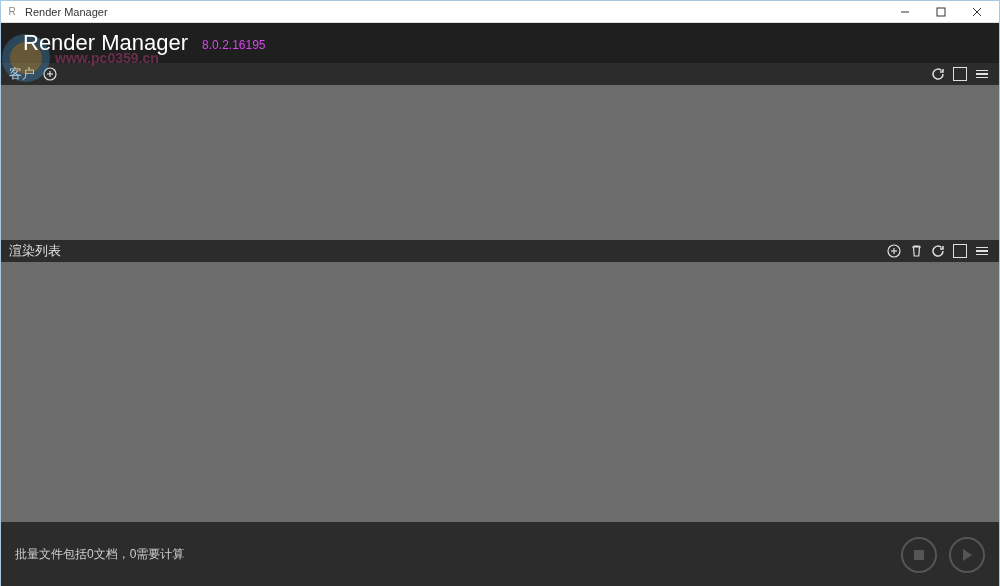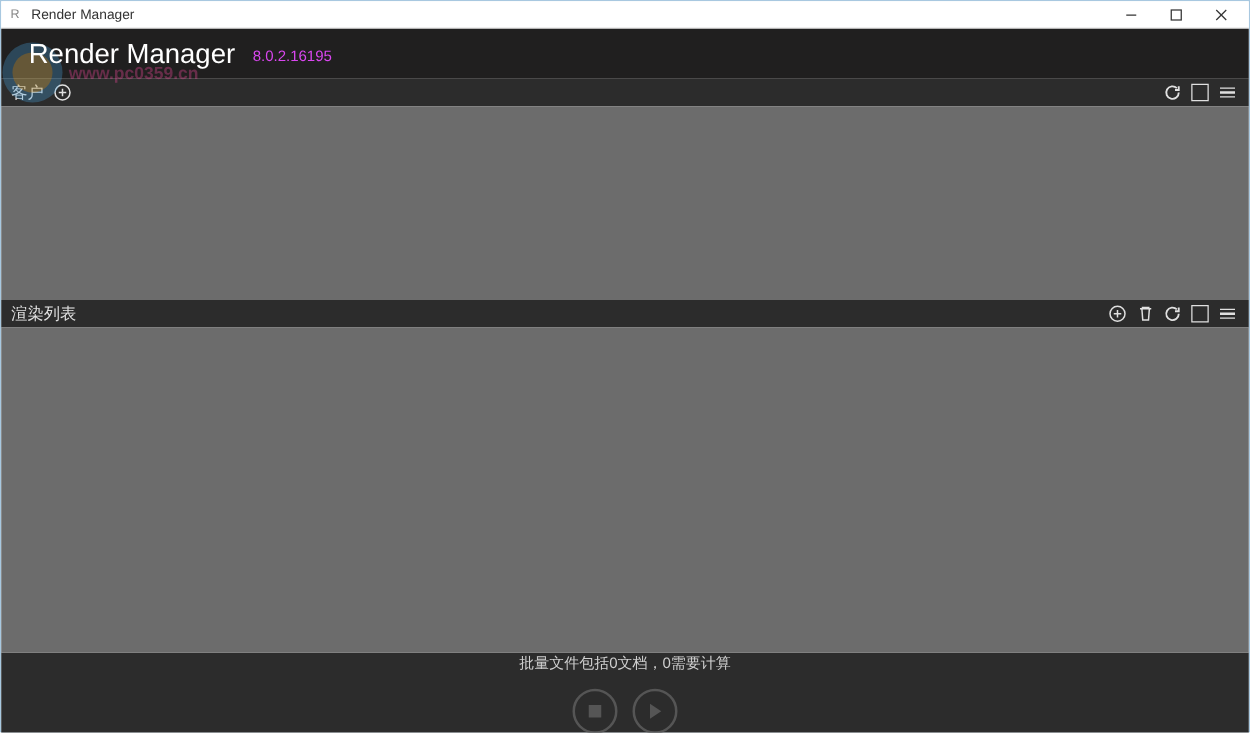--- a/index.html
+++ b/index.html
@@ -139,21 +139,20 @@
     }
     .footer {
       height: 65px;
       background: #2c2c2c;
       display: flex;
       align-items: center;
       justify-content: space-between;
       padding: 0 14px;
       color: #d0d0d0;
       font-size: 12px;
-      flex-direction: column;
     }
     .footer-buttons {
       display: flex;
       gap: 12px;
     }
     .footer-btn {
       width: 36px;
       height: 36px;
       border: 2px solid #555;
       border-radius: 50%;

